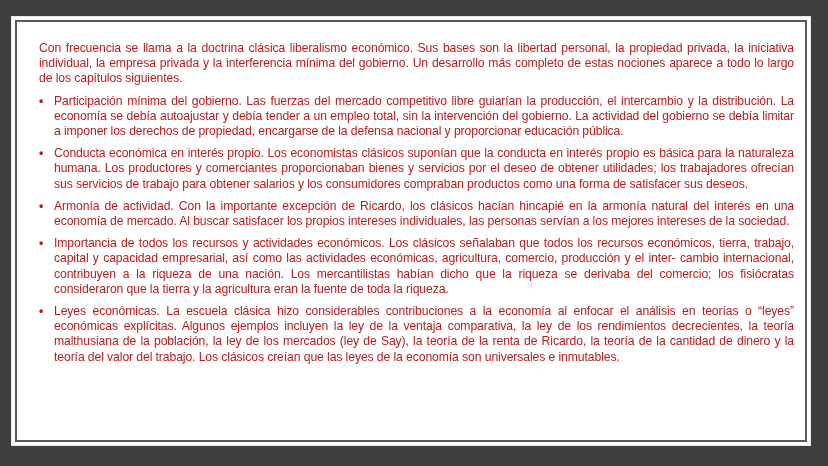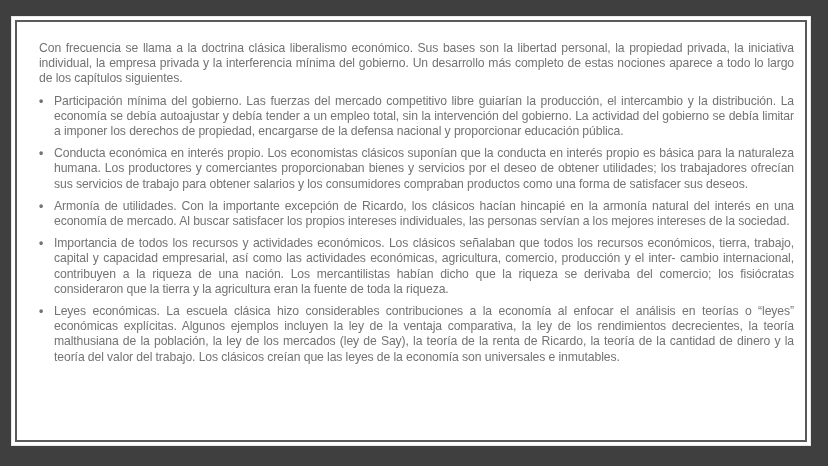--- a/index.html
+++ b/index.html
@@ -32,21 +32,21 @@
       bottom: 3px;
       border: 2px solid #5a5a5a;
       box-sizing: border-box;
       background: #ffffff;
     }
     .content {
       position: absolute;
       left: 22px;
       top: 19px;
       width: 755px;
-      color: #737373;
+      color: #b91c1c;
       font-size: 12.2px;
       line-height: 15.2px;
       letter-spacing: -0.1px;
     }
     .intro {
       margin: 0 0 7px 0;
       text-align: justify;
     }
     ul.points {
       list-style: none;
@@ -80,21 +80,21 @@
         <li>
           <span class="bullet">•</span>
           <span class="point-title">Participación mínima del gobierno.</span><span> Las fuerzas del mercado competitivo libre guiarían la producción, el intercambio y la distribución. La economía se debía autoajustar y debía tender a un empleo total, sin la intervención del gobierno. La actividad del gobierno se debía limitar a imponer los derechos de propiedad, encargarse de la defensa nacional y proporcionar educación pública.</span>
         </li>
         <li>
           <span class="bullet">•</span>
           <span class="point-title">Conducta económica en interés propio.</span><span> Los economistas clásicos suponían que la conducta en interés propio es básica para la naturaleza humana. Los productores y comerciantes proporcionaban bienes y servicios por el deseo de obtener utilidades; los trabajadores ofrecían sus servicios de trabajo para obtener salarios y los consumidores compraban productos como una forma de satisfacer sus deseos.</span>
         </li>
         <li>
           <span class="bullet">•</span>
-          <span class="point-title">Armonía de utilidades.</span><span> Con la importante excepción de Ricardo, los clásicos hacían hincapié en la armonía natural del interés en una economía de mercado. Al buscar satisfacer los propios intereses individuales, las personas servían a los mejores intereses de la sociedad.</span>
+          <span class="point-title">Armonía de actividad.</span><span> Con la importante excepción de Ricardo, los clásicos hacían hincapié en la armonía natural del interés en una economía de mercado. Al buscar satisfacer los propios intereses individuales, las personas servían a los mejores intereses de la sociedad.</span>
         </li>
         <li>
           <span class="bullet">•</span>
           <span class="point-title">Importancia de todos los recursos y actividades económicos.</span><span> Los clásicos señalaban que todos los recursos económicos, tierra, trabajo, capital y capacidad empresarial, así como las actividades económicas, agricultura, comercio, producción y el inter- cambio internacional, contribuyen a la riqueza de una nación. Los mercantilistas habían dicho que la riqueza se derivaba del comercio; los fisiócratas consideraron que la tierra y la agricultura eran la fuente de toda la riqueza.</span>
         </li>
         <li>
           <span class="bullet">•</span>
           <span class="point-title">Leyes económicas.</span><span> La escuela clásica hizo considerables contribuciones a la economía al enfocar el análisis en teorías o “leyes” económicas explícitas. Algunos ejemplos incluyen la ley de la ventaja comparativa, la ley de los rendimientos decrecientes, la teoría malthusiana de la población, la ley de los mercados (ley de Say), la teoría de la renta de Ricardo, la teoría de la cantidad de dinero y la teoría del valor del trabajo. Los clásicos creían que las leyes de la economía son universales e inmutables.</span>
         </li>
       </ul>

